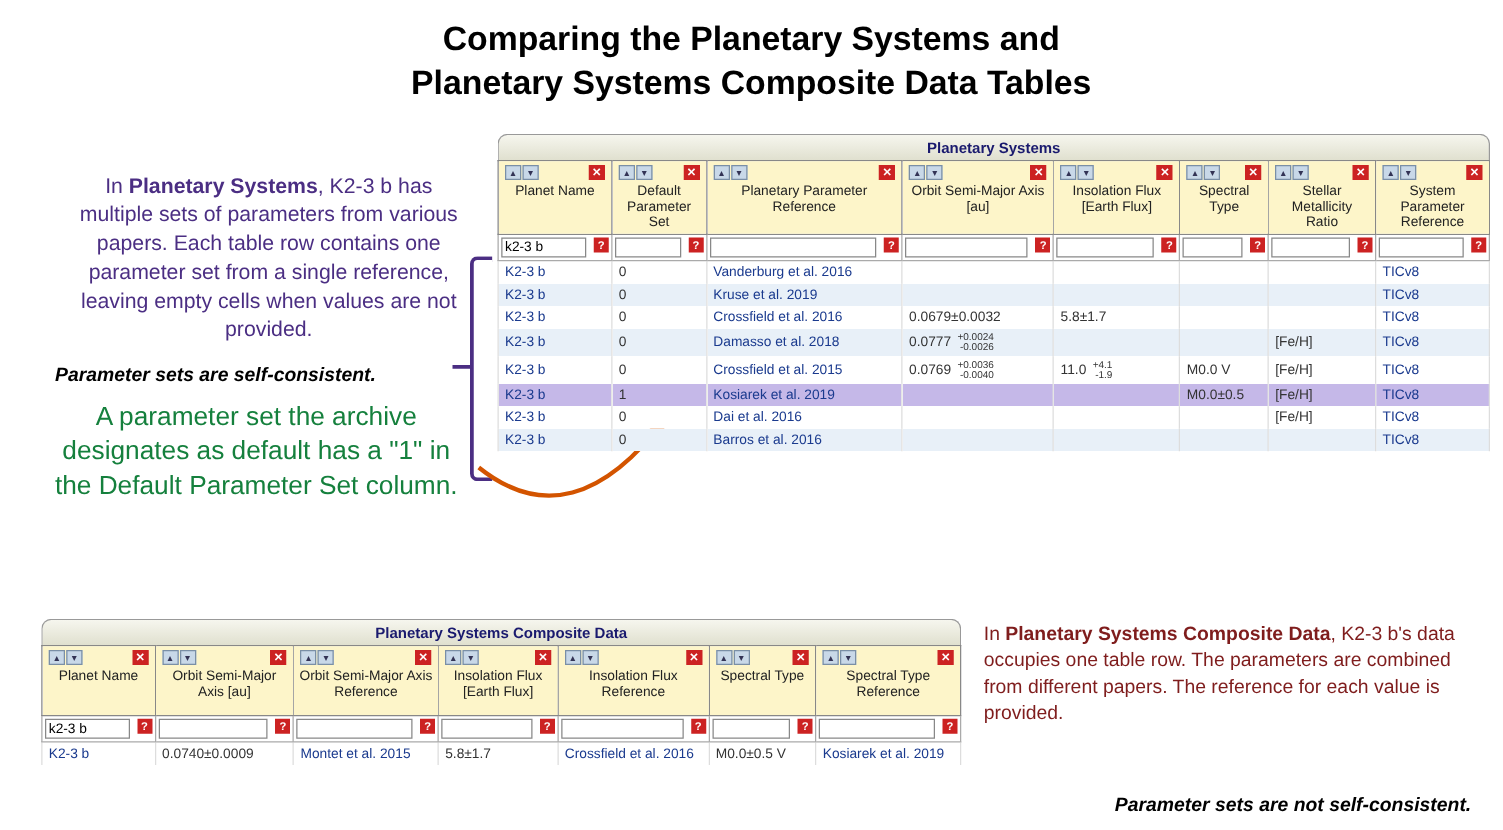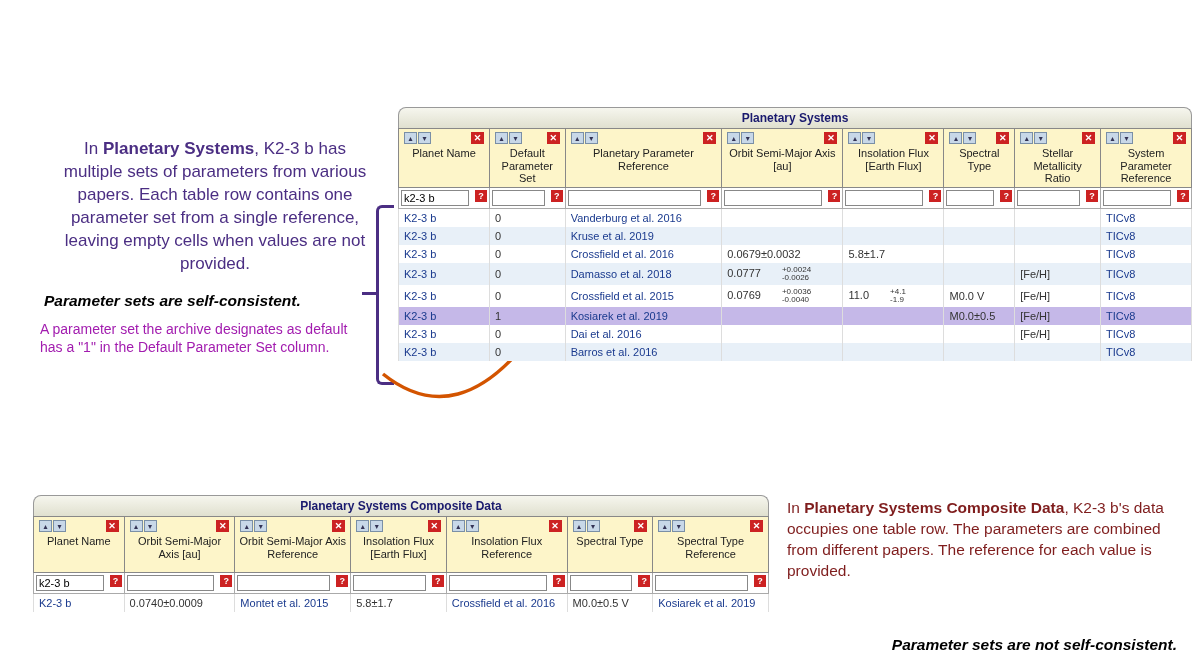--- a/index.html
+++ b/index.html
@@ -3,21 +3,21 @@
   <meta charset="utf-8">
   <style>
     * { box-sizing: border-box; margin: 0; padding: 0; }
     body { font-family: Arial, Helvetica, sans-serif; background: #fff; width: 1202px; height: 664px; position: relative; overflow: hidden; }
     
     .title { text-align: center; font-weight: 900; font-size: 27px; position: absolute; top: 14px; left: 0; right: 0; line-height: 1.3; }
     
     .annotations-left { position: absolute; left: 60px; top: 138px; width: 310px; text-align: center; color: #4B2E83; font-size: 17px; line-height: 1.35; }
     .annotations-left b { font-weight: bold; }
     .self-consistent { position: absolute; left: 44px; top: 292px; font-style: italic; font-weight: bold; font-size: 15.5px; }
-    .orange-note { position: absolute; left: 40px; top: 320px; color: #a21caf; width: 330px; text-align: left; font-size: 14px; line-height: 1.3; }
+    .orange-note { position: absolute; left: 40px; top: 320px; color: #15803d; width: 330px; text-align: center; font-size: 21px; line-height: 1.3; }
     
     .bracket { position: absolute; left: 376px; top: 205px; width: 18px; height: 180px; border-left: 3px solid #4B2E83; border-top: 3px solid #4B2E83; border-bottom: 3px solid #4B2E83; border-radius: 6px 0 0 6px; }
     .bracket-mid { position: absolute; left: 362px; top: 292px; width: 16px; height: 3px; background: #4B2E83; }
     
     .table-wrap1 { position: absolute; left: 398px; top: 107px; width: 794px; }
     .table-wrap2 { position: absolute; left: 33px; top: 495px; width: 736px; }
     
     .tab { background: linear-gradient(#f6f6ee, #e0e0cf); border: 1px solid #999; border-bottom: none; border-radius: 8px 8px 0 0; display: inline-block; padding: 3px 0; text-align: center; color: #1a1a6e; font-weight: bold; font-size: 12px; width: 100%; }
     
     table { border-collapse: collapse; width: 100%; font-size: 11px; table-layout: fixed; }
@@ -30,31 +30,33 @@
     
     .filter-row td { background: #f8f8f0; border: 1px solid #aaa; padding: 2px; }
     .filter-input { width: calc(100% - 18px); border: 1px solid #888; font-size: 11px; padding: 1px 2px; }
     .q-icon { display: inline-flex; width: 12px; height: 12px; background: #cc2222; color: #fff; align-items: center; justify-content: center; font-size: 9px; font-weight: bold; float: right; }
     
     tbody tr:nth-child(odd) td { background: #fff; }
     tbody tr:nth-child(even) td { background: #E8F0F8; }
     tbody tr.highlight td { background: #C5B8E8 !important; }
     td { border-left: 1px solid #ddd; border-right: 1px solid #ddd; padding: 3px 5px; color: #1a3a8e; font-size: 11px; white-space: nowrap; overflow: hidden; }
     td.num { color: #333; }
-    .sup-sub { display: inline-block; vertical-align: middle; font-size: 8px; line-height: 1; margin-left: 18px; }
+    .sup-sub { display: inline-block; vertical-align: middle; font-size: 8px; line-height: 1; margin-left: 2px; text-align: right; }
     
     .annotations-right2 { position: absolute; right: 25px; top: 498px; width: 390px; color: #7f1d1d; font-size: 15.5px; line-height: 1.35; }
     .not-consistent { position: absolute; right: 25px; bottom: 10px; font-style: italic; font-weight: bold; font-size: 15.5px; text-align: right; }
     
     .arrow-svg { position: absolute; left: 378px; top: 324px; width: 190px; height: 130px; pointer-events: none; }
   </style>
 </head>
 <body>
 
 <div class="title">
+  <div>Comparing the Planetary Systems and</div>
+  <div>Planetary Systems Composite Data Tables</div>
 </div>
 
 <div class="annotations-left">
   <span>In </span><b>Planetary Systems</b><span>, K2-3 b has multiple sets of parameters from various papers. Each table row contains one parameter set from a single reference, leaving empty cells when values are not provided.</span>
 </div>
 <div class="self-consistent">Parameter sets are self-consistent.</div>
 <div class="orange-note">A parameter set the archive designates as default has a "1" in the Default Parameter Set column.</div>
 <div class="bracket"></div>
 <div class="bracket-mid"></div>
 

